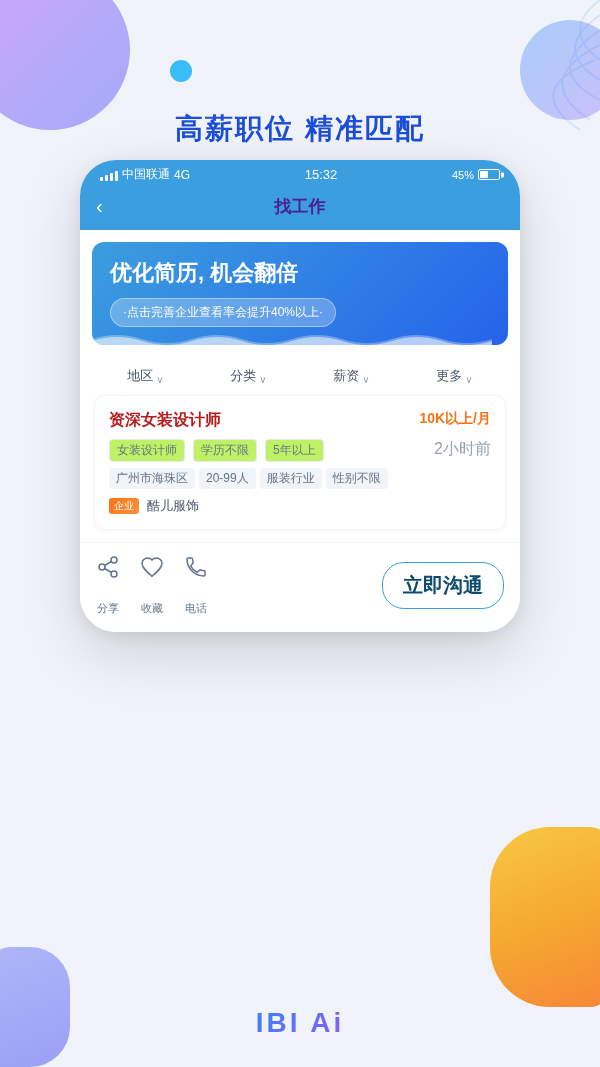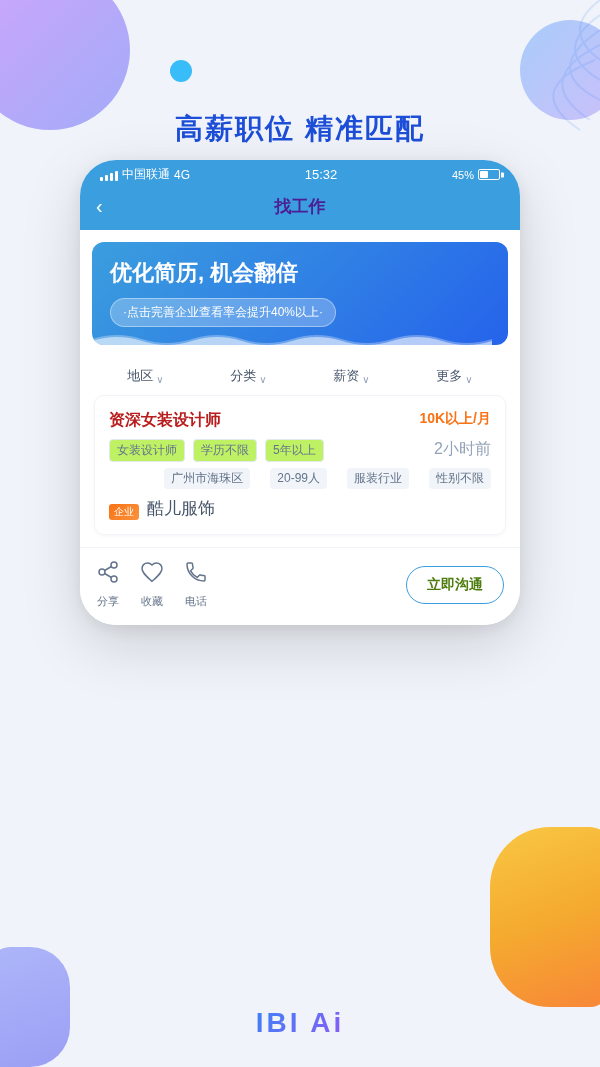--- a/index.html
+++ b/index.html
@@ -274,46 +274,45 @@
       border-radius: 4px;
       padding: 2px 7px;
     }
     .job-time {
       font-size: 16px;
       color: #94a3b8;
       margin-left: auto;
     }
     .job-location-row {
       display: flex;
-      gap: 20px;
+      gap: 4px;
       flex-wrap: wrap;
       margin-bottom: 8px;
-      justify-content: flex-end;
     }
     .job-location-tag {
       font-size: 12px;
       color: #64748b;
       background: #f1f5f9;
       border-radius: 4px;
       padding: 2px 7px;
     }
     .job-company-row {
       display: flex;
-      align-items: flex-end;
+      align-items: center;
       gap: 8px;
     }
     .enterprise-badge {
       background: linear-gradient(135deg, #f97316, #fb923c);
       color: white;
       font-size: 10px;
       border-radius: 3px;
       padding: 1px 5px;
     }
     .company-name {
-      font-size: 17px;
+      font-size: 13px;
       color: #475569;
     }
 
     
     .bottom-bar {
       background: white;
       border-top: 1px solid #f1f5f9;
       padding: 12px 16px 16px;
       display: flex;
       align-items: center;
@@ -321,41 +320,41 @@
     }
     .bottom-actions-left {
       display: flex;
       gap: 20px;
       flex: 1;
     }
     .action-item {
       display: flex;
       flex-direction: column;
       align-items: center;
-      gap: 4px;
+      gap: 16px;
       cursor: pointer;
     }
     .action-icon {
       font-size: 22px;
     }
     .action-label {
       font-size: 11px;
       color: #64748b;
     }
     .bottom-buttons {
       display: flex;
       gap: 10px;
     }
     .btn-outline {
       border: 1.5px solid #3b9ede;
-      color: #4d7c0f;
+      color: #0c4a6e;
       background: white;
       border-radius: 22px;
       padding: 9px 20px;
-      font-size: 14px;
+      font-size: 20px;
       font-weight: 600;
       cursor: pointer;
       white-space: nowrap;
     }
     .btn-solid {
       background: linear-gradient(135deg, #3b9ede, #2563eb);
       color: white;
       border: none;
       border-radius: 22px;
       padding: 9px 20px;

